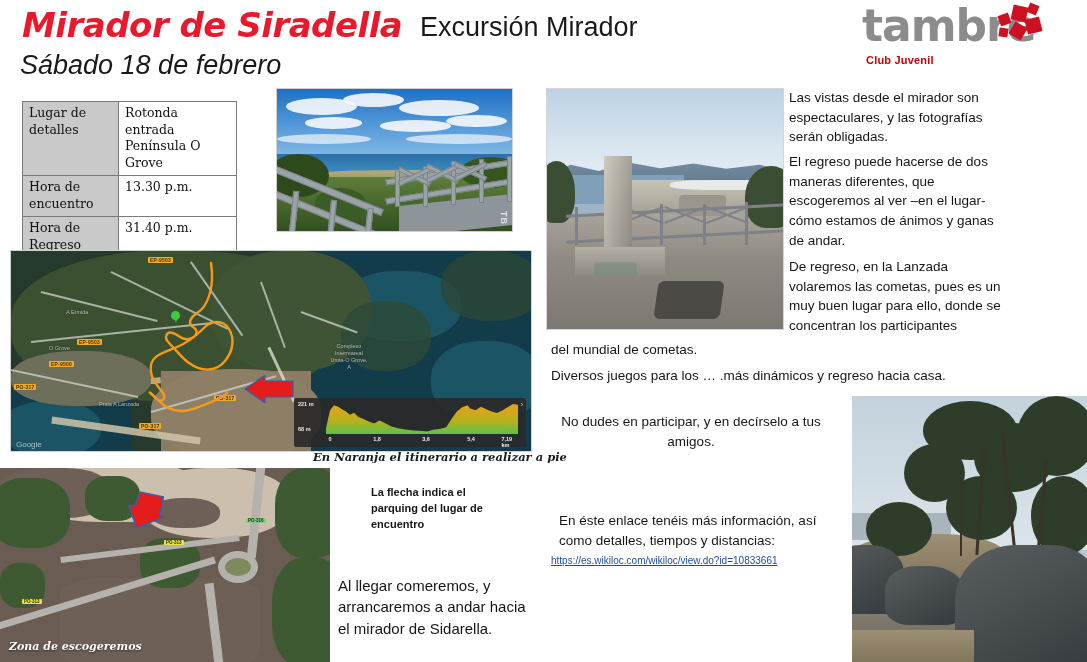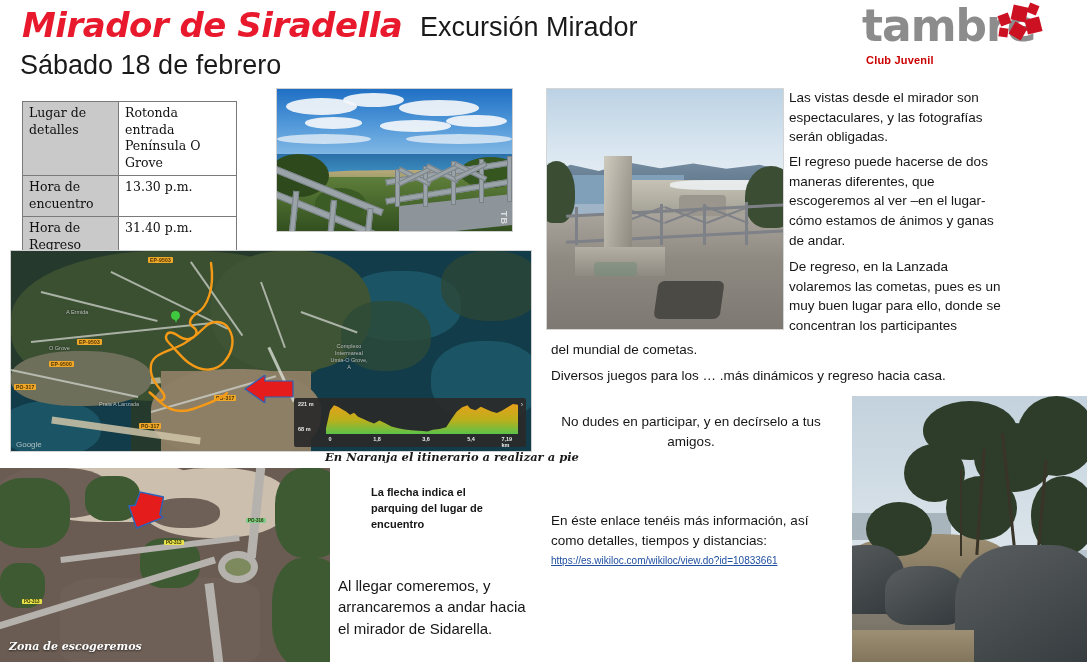--- a/index.html
+++ b/index.html
@@ -17,21 +17,21 @@
     font-family:"DejaVu Sans","Liberation Sans",sans-serif;
     font-size:34px;font-weight:bold;font-style:italic;
     color:#e8192c;letter-spacing:-0.5px;white-space:nowrap;
   }
   #title-sub{
     left:420px;top:12px;
     font-size:27px;color:#1a1a1a;white-space:nowrap;
   }
   #title-date{
     left:20px;top:50px;
-    font-size:27px;color:#1a1a1a;white-space:nowrap;
+    font-size:27px;color:#1a1a1a;white-space:nowrap;font-style:italic;
   }
 
   
   #logo{left:862px;top:4px;width:200px;height:68px;}
   #logo-word{
     position:absolute;left:0;top:-4px;
     font-size:44px;font-weight:bold;color:#8c8c8c;
     font-family:"DejaVu Sans","Liberation Sans",sans-serif;
     letter-spacing:-1px;
   }
@@ -175,33 +175,32 @@
     font-family:"Liberation Sans","DejaVu Sans",sans-serif;
   }
   #p1{left:789px;top:88px;width:215px;}
   #p2{left:789px;top:152px;width:215px;}
   #p3{left:789px;top:257px;width:220px;}
   #p4{left:551px;top:340px;width:460px;}
   #p5{left:551px;top:366px;width:460px;}
   #p6{left:551px;top:412px;width:280px;text-align:center;}
 
   #link-block{position:absolute;left:551px;top:511px;width:290px;}
-  #link-intro{font-size:13.5px;line-height:1.46;color:#161616;}
+  #link-intro{font-size:13.5px;line-height:1.46;color:#161616;margin-left:8px;}
   #link-url{
     display:inline-block;margin-top:2px;
     font-size:10px;color:#1f4fa0;text-decoration:underline;
     font-family:"Liberation Sans",sans-serif;word-break:break-all;cursor:pointer;
   }
 
   
   #cap-map{
     position:absolute;left:313px;top:450px;
     font-size:11.5px;font-style:italic;font-weight:bold;color:#1a1a1a;
     font-family:"DejaVu Serif","Liberation Serif",serif;
-    margin-left:12px;
   }
   #cap-arrow{
     position:absolute;left:371px;top:485px;width:140px;
     font-size:11px;line-height:1.45;color:#161616;font-weight:600;
   }
   #cap-lunch{
     position:absolute;left:338px;top:575px;width:190px;
     font-size:15px;line-height:1.42;color:#161616;
   }
 </style>

